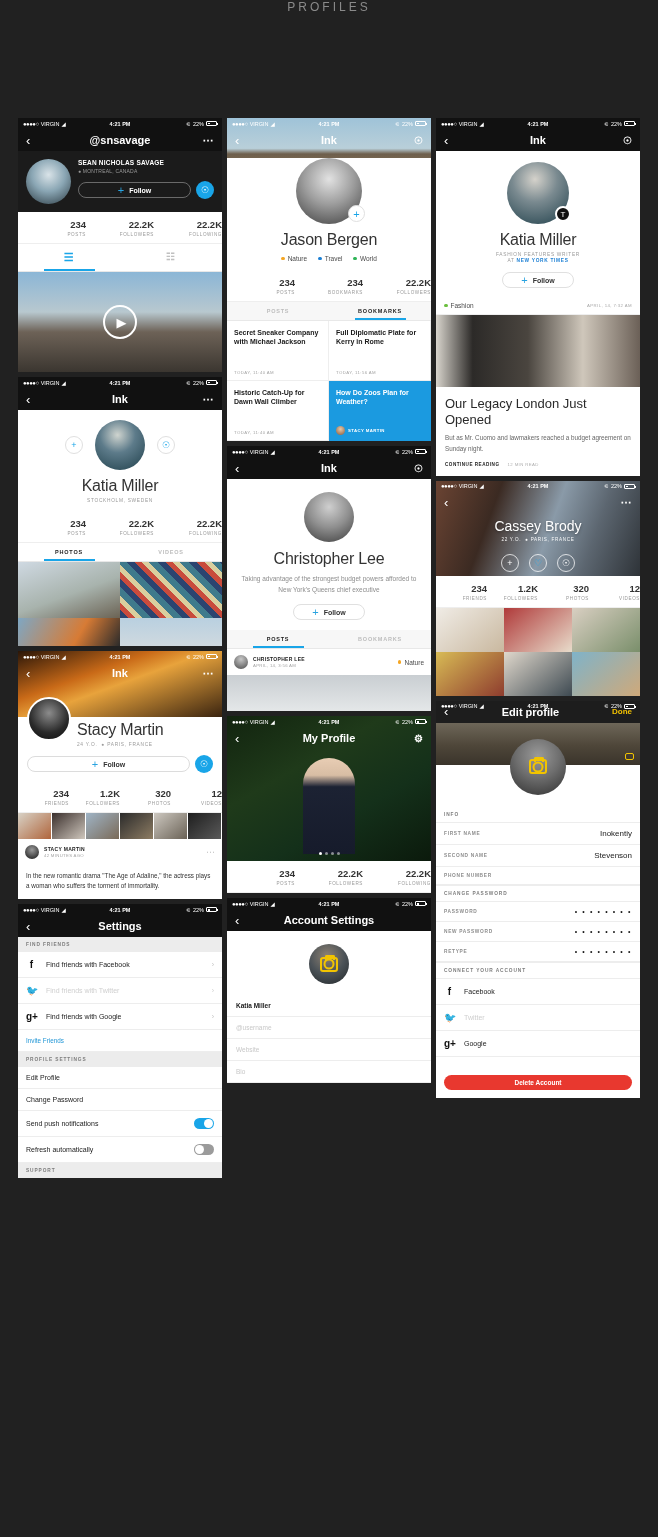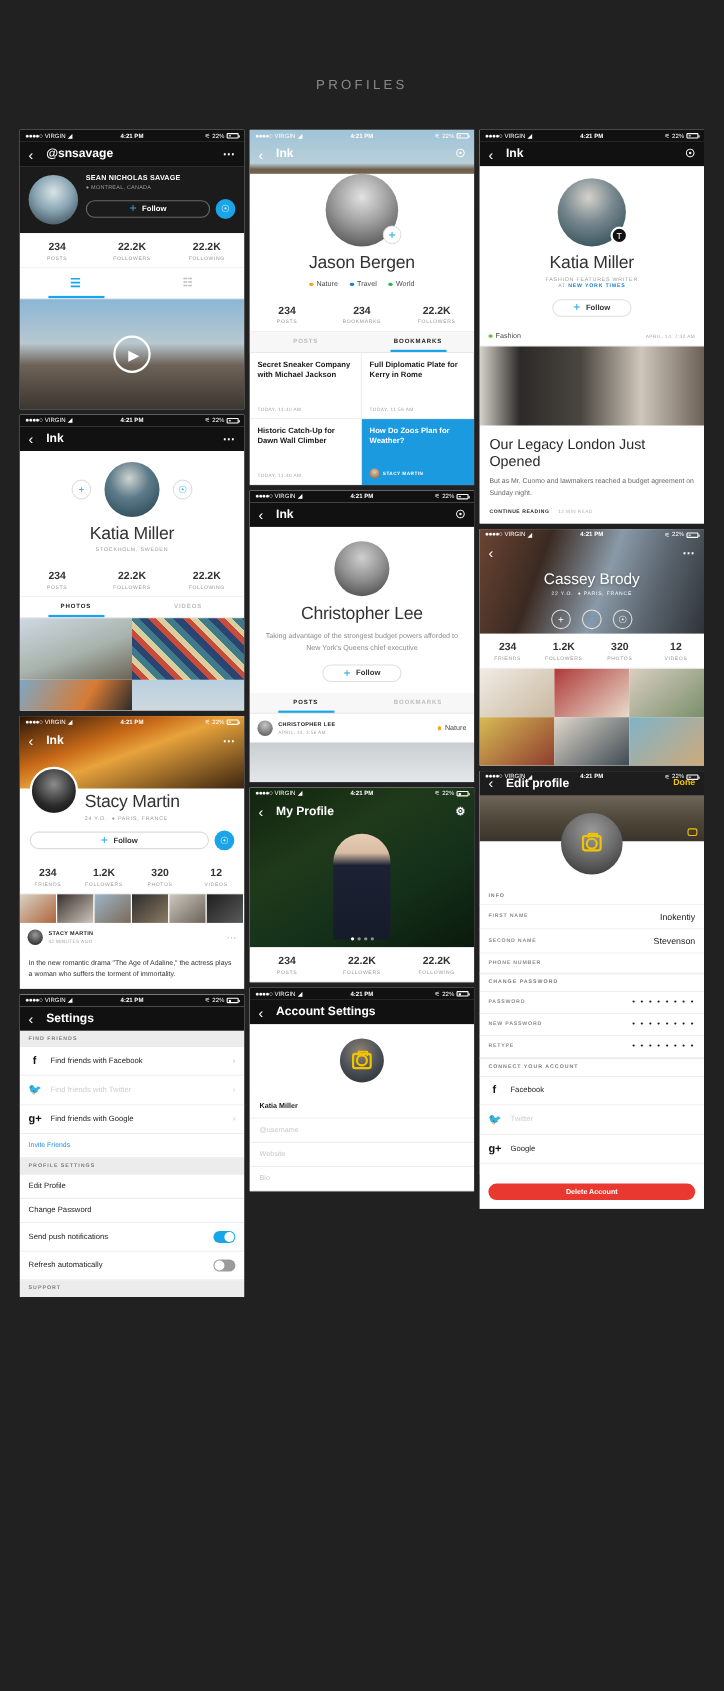--- a/index.html
+++ b/index.html
@@ -8,21 +8,20 @@
     background: #212121;
     font-family: "Liberation Sans", sans-serif;
     overflow: hidden;
     position: relative;
   }
   .page-title {
     text-align:center;
     color:#8a8a8a;
     font-size:12px;
     letter-spacing:3px;
-    padding-top:70px;
   }
   .board {
     position:absolute;
     top:118px; left:18px;
     width:622px;
     display:flex;
     gap:5px;
   }
   .col { width:204px; display:flex; flex-direction:column; gap:5px; }
 
@@ -44,21 +43,21 @@
   .batt i{position:absolute;left:0.6px;top:0.6px;bottom:0.6px;width:22%;background:#fff;display:block;}
 
   
   .nav {
     height:22px; background:#111; color:#fff;
     display:flex; align-items:center; padding:0 8px;
     font-size:10px; font-weight:bold; position:relative; z-index:4;
   }
   .nav.trans { background:transparent; position:absolute; top:11px; left:0; right:0; }
   .nav .back { font-size:13px; width:16px; font-weight:normal; cursor:pointer;}
-  .nav .title { flex:1; font-size:11px; }
+  .nav .title { flex:1; text-align:center; font-size:11px; }
   .nav .right { width:16px; text-align:right; font-size:10px; }
   .nav .dots3 { letter-spacing:0.5px; font-size:11px; }
   .nav .done { color:#f2c100; font-size:8px; font-weight:bold; width:auto;margin-left:11px;}
 
   
   .imgph { background-size:cover; background-position:center; }
 
   .dark-profile { background:#1b1b1b; color:#fff; padding:8px; display:flex; gap:7px; align-items:flex-start;}
   .avatar-lg { width:45px;height:45px;border-radius:50%; flex:0 0 auto;}
   .uname { font-size:6.5px; font-weight:bold; letter-spacing:0.2px;}
@@ -71,21 +70,21 @@
   }
   .follow-btn .plus { color:#29a3e0; font-size:11px; font-weight:normal; line-height:1;}
   .circ-btn {
     width:18px;height:18px;border-radius:50%; background:#19a5e8; color:#fff;
     display:flex;align-items:center;justify-content:center;font-size:9px; cursor:pointer; flex:0 0 auto;
   }
   .circ-btn.ghost{ background:#fff; color:#19a5e8; border:1px solid #e0e0e0;}
   .circ-btn.outline{ background:transparent;border:1px solid rgba(255,255,255,.75); color:#fff;}
 
   .stats { display:flex; background:#fff; border-bottom:1px solid #eee; }
-  .stats .st { flex:1; text-align:center; padding:7px 0 6px;}
+  .stats .st { flex:1; text-align:right; padding:7px 0 6px;}
   .stats .num { font-size:9.5px; color:#333; font-weight:bold;}
   .stats .lbl { font-size:4.6px; color:#9a9a9a; letter-spacing:0.6px; margin-top:2px;}
 
   .tabs { display:flex; background:#fff; border-bottom:1px solid #e8e8e8;}
   .tabs .tab {
     flex:1; text-align:center; padding:6px 0; font-size:5.5px; font-weight:bold;
     color:#bdbdbd; letter-spacing:0.8px; cursor:pointer; position:relative;
   }
   .tabs .tab.active { color:#222; }
   .tabs .tab.active::after{content:"";position:absolute;left:25%;right:25%;bottom:0;height:2px;background:#19a5e8;}

